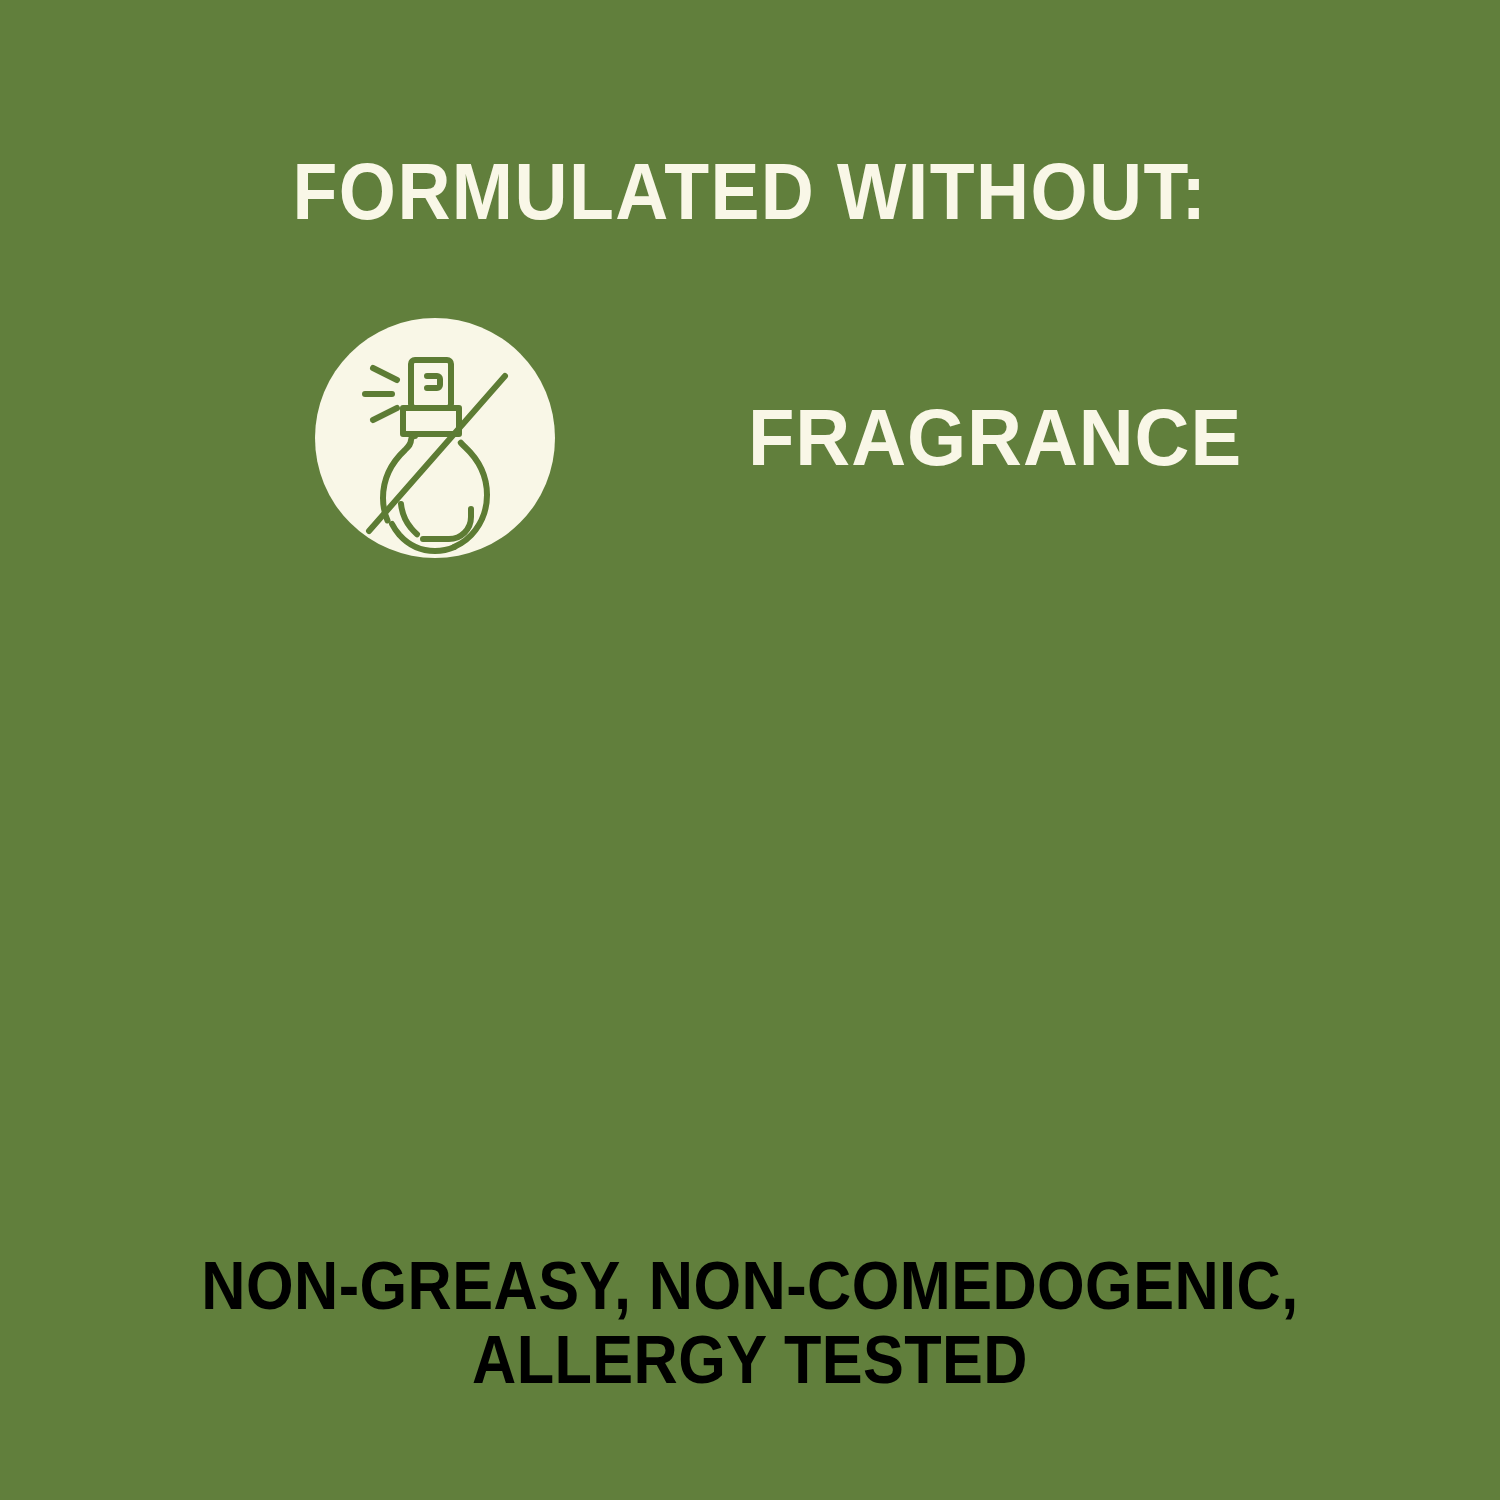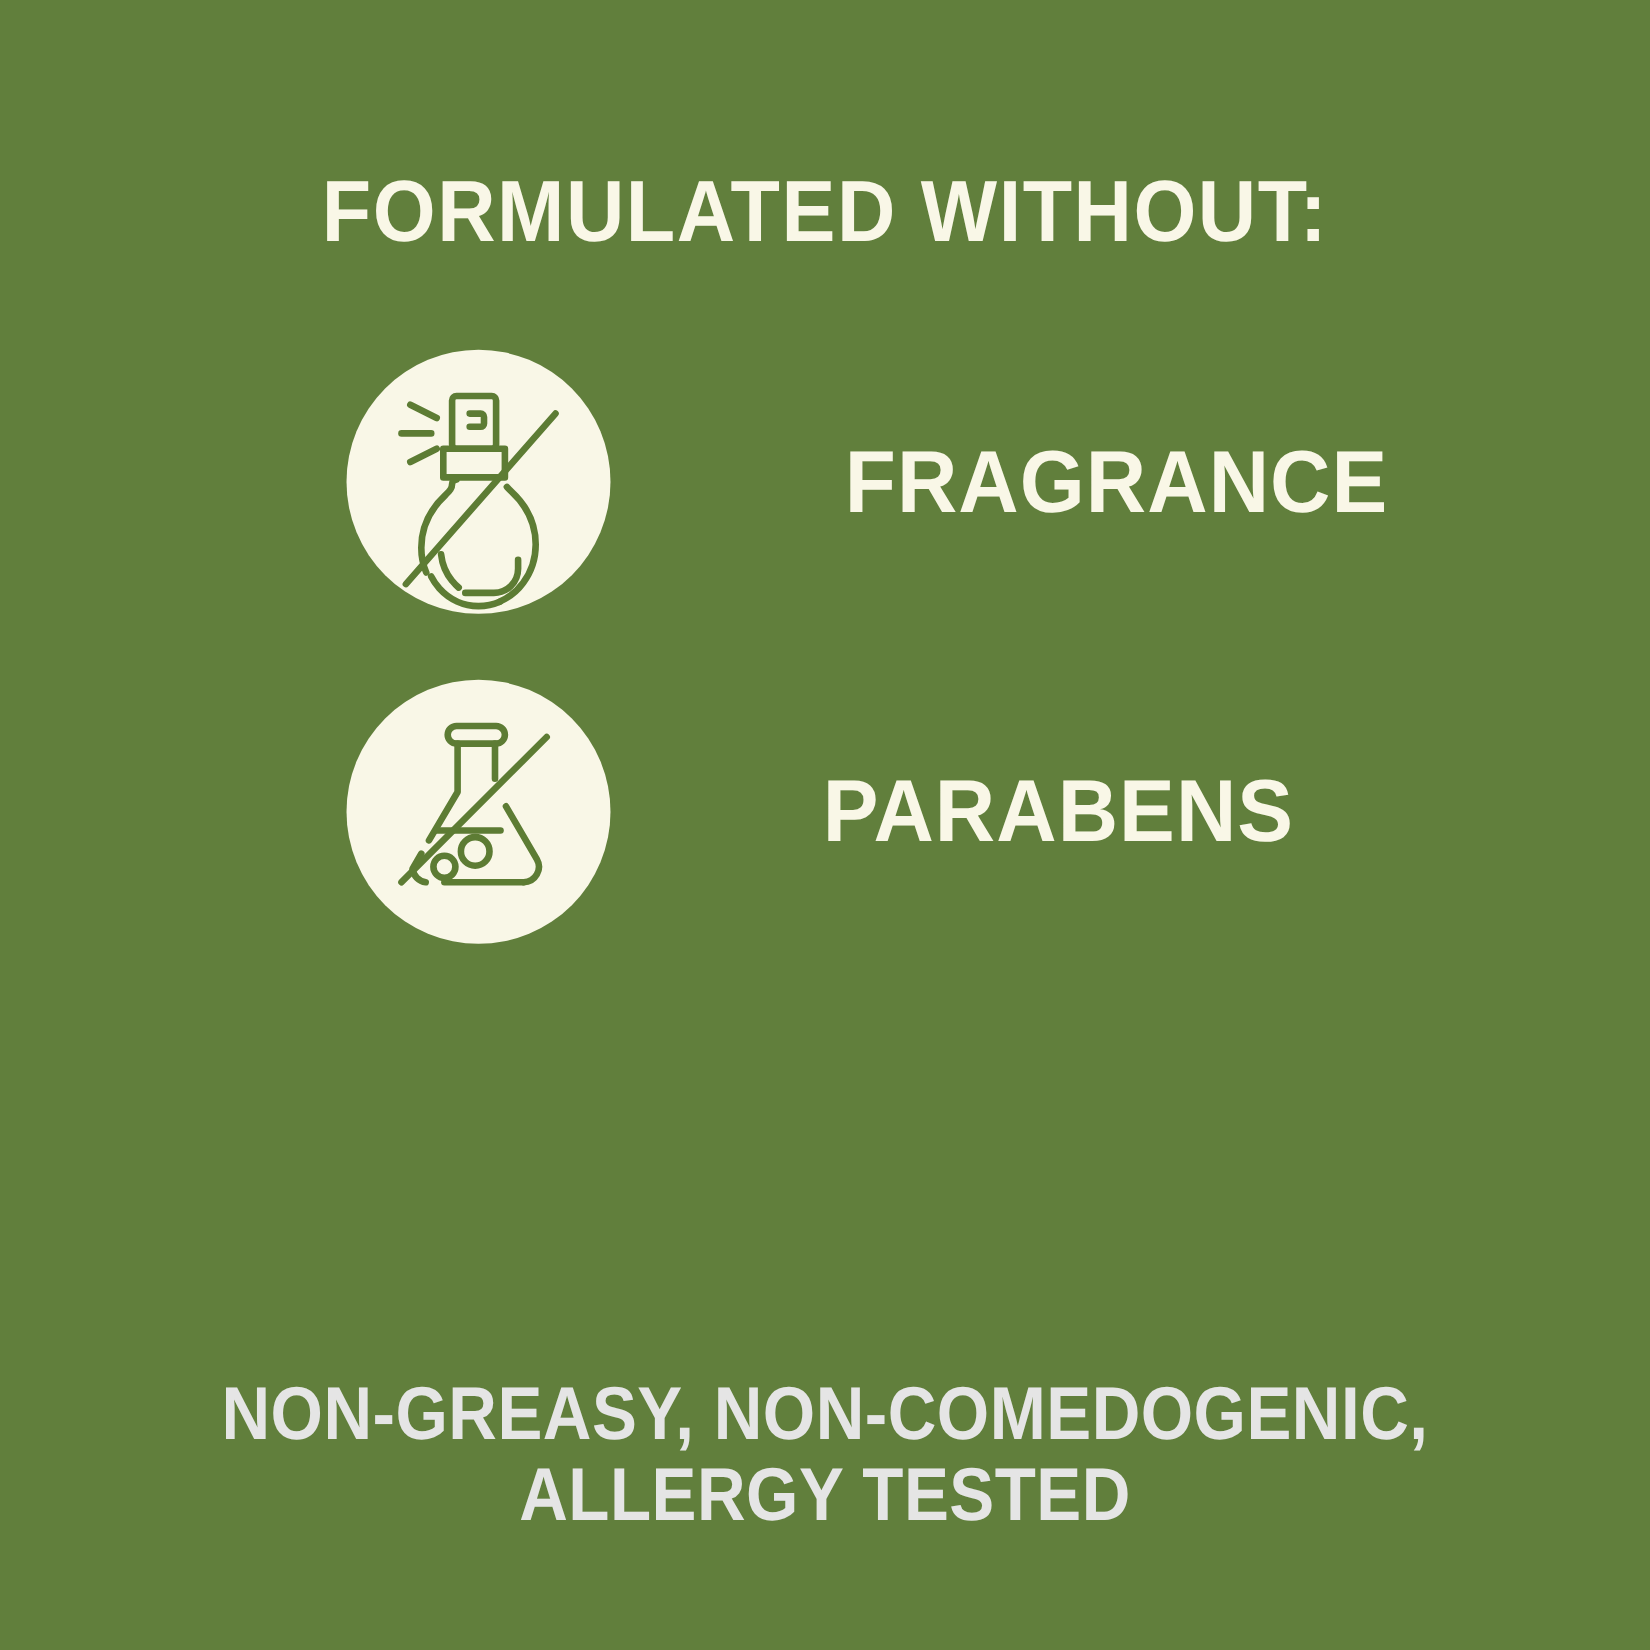--- a/index.html
+++ b/index.html
@@ -42,21 +42,21 @@
 
   
   .row {
     position: absolute;
     left: 315px;
     width: 1100px;
     height: 240px;
     display: flex;
     align-items: center;
   }
-  #row-0 { top: 318px; gap: 20px; }
+  #row-0 { top: 318px; }
   #row-1 { top: 618px; }
   #row-2 { top: 918px; }
 
   .icon-circle {
     width: 240px;
     height: 240px;
     border-radius: 50%;
     background: #f9f7e7;
     flex: 0 0 240px;
     display: flex;
@@ -83,21 +83,21 @@
     white-space: nowrap;
   }
 
   
   #footer {
     position: absolute;
     left: 0;
     top: 1248px;
     width: 1500px;
     text-align: center;
-    color: #e5e5e5;
+    color: #000000;
     font-family: "Liberation Sans", sans-serif;
     font-weight: bold;
     font-size: 68px;
     line-height: 74px;
     letter-spacing: 0.5px;
   }
   #footer .fline {
     display: block;
     transform: scaleX(0.90);
     transform-origin: 50% 50%;
@@ -139,46 +139,20 @@
 
         <path d="M86 186 c1 9 4.5 17.5 10 24 a44 44 0 0 0 6 6.2"></path>
         <path d="M108 221 h26 a22 22 0 0 0 22 -22 v-8"></path>
 
         <line x1="54" y1="213" x2="190" y2="58"></line>
       </svg>
     </div>
     <div class="row-label">FRAGRANCE</div>
   </div>
 
-  <div class="row" id="row-1">
-    <div class="icon-circle">
-      <svg viewBox="0 0 240 240" xmlns="http://www.w3.org/2000/svg" fill="none" stroke="#5d7c34" stroke-width="6" stroke-linecap="round" stroke-linejoin="round">
-
-        <rect x="92" y="42" width="52" height="16" rx="8"></rect>
-
-        <path d="M101 58 v44 l-26 44"></path>
-
-        <path d="M135 58 v32"></path>
-
-        <path d="M145 115 l28 48 a14 14 0 0 1 -12 21"></path>
-
-        <path d="M161 184 h-72"></path>
-
-        <path d="M68 158 l-8 14 a14 14 0 0 0 12 12"></path>
-
-        <line x1="82" y1="137" x2="140" y2="137"></line>
-
-        <circle cx="117" cy="156" r="13"></circle>
-        <circle cx="89" cy="170" r="10"></circle>
-
-        <line x1="50" y1="184" x2="182" y2="52"></line>
-      </svg>
-    </div>
-    <div class="row-label">PARABENS</div>
-  </div>
 
 
   <div id="footer">
     <span class="fline">NON-GREASY, NON-COMEDOGENIC,</span>
     <span class="fline">ALLERGY TESTED</span>
   </div>
 
 </div>
 
 </body></html>

